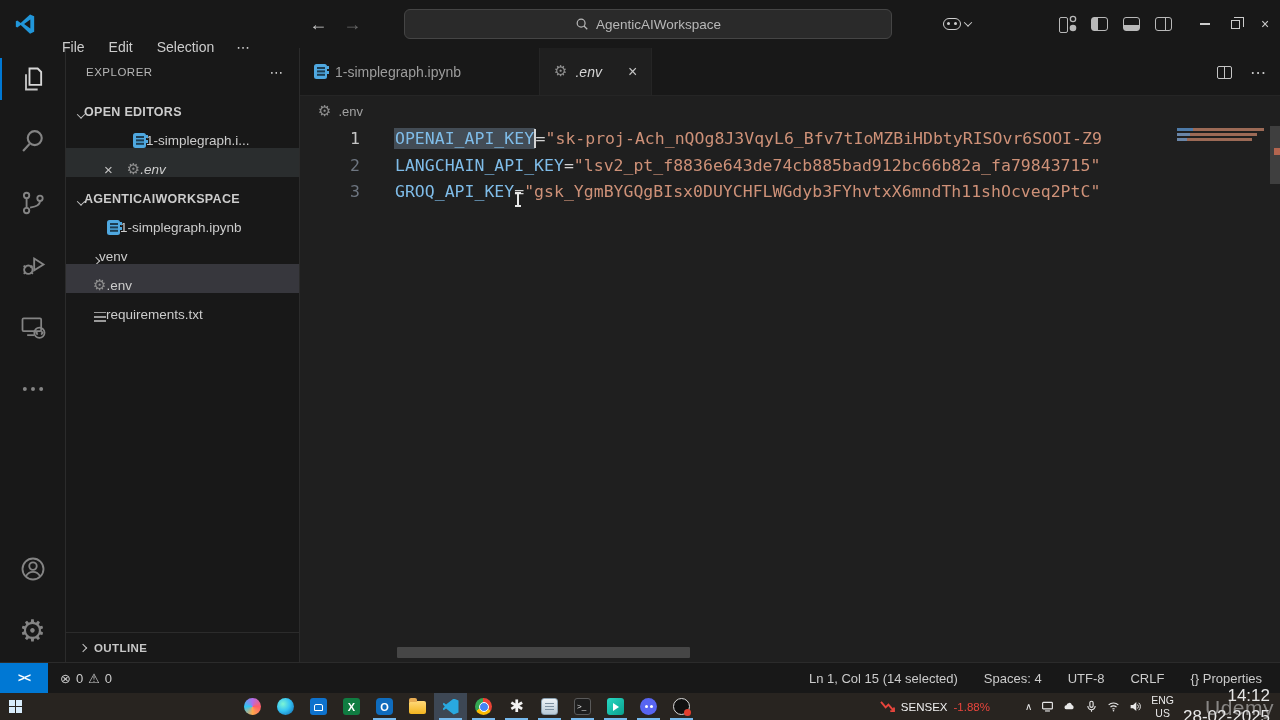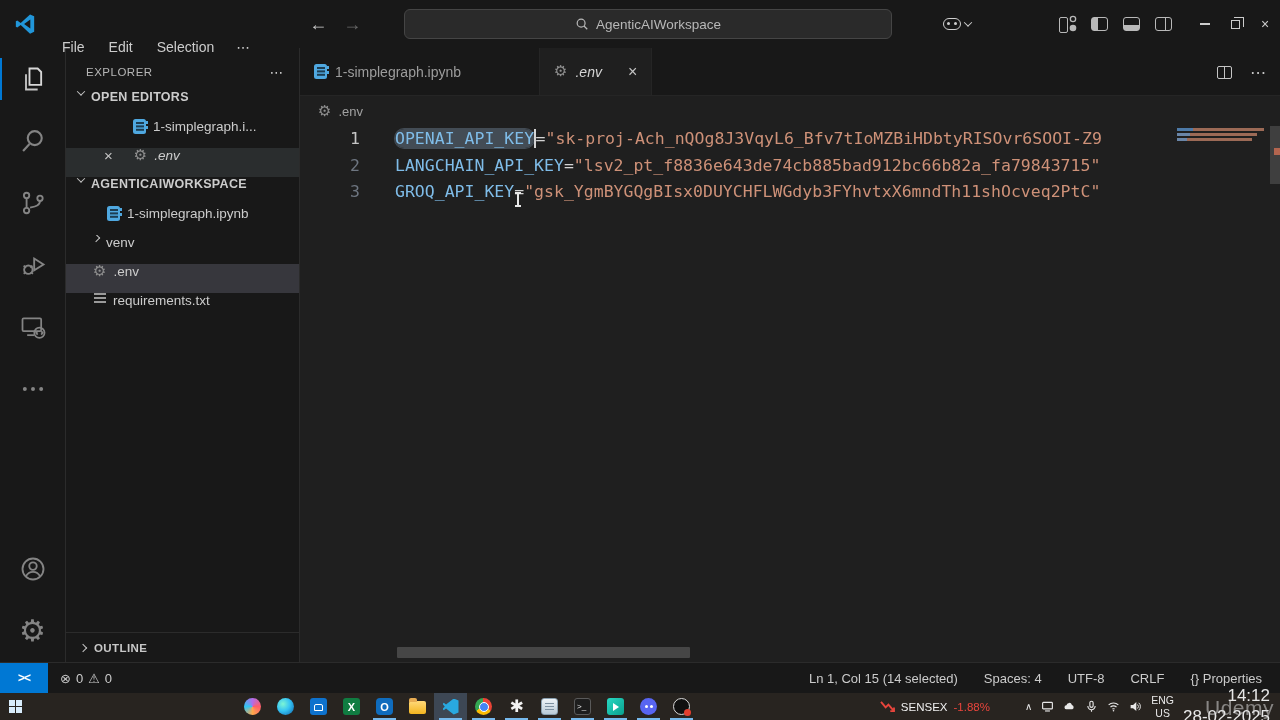--- a/index.html
+++ b/index.html
@@ -49,21 +49,21 @@
   .act-spacer { flex:1; }
   .gearglyph { font-family:"DejaVu Sans",sans-serif; font-size:30px; line-height:1; }
 
   
   .sidebar { width:234px; background:#181818; color:#cccccc; font-size:13.5px; display:flex; flex-direction:column; border-right:1px solid #2b2b2b; }
   .sb-header { height:36px; display:flex; align-items:center; justify-content:space-between; padding:0 14px 0 20px; color:#b6b6b6; font-size:11.5px; letter-spacing:.5px; margin-top:6px; }
   .sb-header .more { letter-spacing:1.5px; font-size:14px; color:#cccccc; }
   .chev { width:6px; height:6px; border-right:1.5px solid #c5c5c5; border-bottom:1.5px solid #c5c5c5; display:inline-block; flex:none; }
   .chev.down { transform:rotate(45deg) translate(-1px,-1px); }
   .chev.right { transform:rotate(-45deg); }
-  .sb-row { height:29px; display:flex; align-items:flex-start; gap:7px; padding-left:12px; white-space:nowrap; overflow:hidden; }
+  .sb-row { height:29px; display:flex; align-items:flex-end; padding-left:12px; white-space:nowrap; overflow:hidden; }
   .sb-row.bold { font-weight:bold; font-size:12.5px; letter-spacing:.3px; }
   .sb-row.selected { background:#37373d; }
   .sb-row.hoverish { background:#2a2d2e; }
   .nb-icon { width:13px; height:15px; background:#4fa8e0; border-radius:2.5px; position:relative; flex:none; }
   .nb-icon::before { content:''; position:absolute; left:2.5px; top:3px; width:8px; height:1.6px; background:#1d3d52; box-shadow:0 3.4px 0 #1d3d52, 0 6.8px 0 #1d3d52; }
   .nb-icon::after { content:''; position:absolute; right:-1.6px; top:2px; width:1.6px; height:3px; background:#4fa8e0; box-shadow:0 5px 0 #4fa8e0; }
   .gear-file { color:#8f8f8f; font-family:"DejaVu Sans",sans-serif; font-size:15px; line-height:1; flex:none; }
   .req-icon { width:12px; height:10px; flex:none; background:repeating-linear-gradient(to bottom,#9a9a9a 0 1.5px,transparent 1.5px 4.2px); }
   .close-x { color:#c5c5c5; font-size:15px; line-height:1; }
   .italic { font-style:italic; }
@@ -79,21 +79,21 @@
   .tab1 { width:240px; }
   .editor-actions { position:absolute; right:14px; top:0; height:48px; display:flex; align-items:center; gap:18px; color:#c5c5c5; }
   .split-icon { width:15px; height:13px; border:1.4px solid #c5c5c5; border-radius:2px; position:relative; }
   .split-icon::before { content:''; position:absolute; left:6px; top:0; bottom:0; width:1.4px; background:#c5c5c5; }
   .breadcrumbs { height:30px; display:flex; align-items:center; gap:7px; padding-left:18px; color:#a0a0a0; font-size:13px; }
   .code-area { flex:1; position:relative; font-family:"DejaVu Sans Mono","Liberation Mono",monospace; font-size:16.5px; }
   .code-line { display:flex; height:26.5px; line-height:26.5px; white-space:pre; }
   .ln { width:60px; text-align:right; color:#6e7681; flex:none; }
   .code-line.cur .ln { color:#c6c6c6; }
   .code-text { padding-left:35px; }
-  .k { color:#7fbce8;border-radius:9px; } .o { color:#d4d4d4; } .s { color:#ce9178; }
+  .k { color:#7fbce8; } .o { color:#d4d4d4; } .s { color:#ce9178; }
   .k.sel { background:#434c55; box-shadow:0 0 0 1px #434c55; }
   .caret { display:inline-block; width:1.5px; height:19px; background:#d4d4d4; vertical-align:-4px; }
   .ibeam { position:absolute; left:217px; top:66px; width:2px; height:15px; background:#e8e8e8; }
   .ibeam::before, .ibeam::after { content:''; position:absolute; left:-2px; width:6px; height:1.6px; background:#e8e8e8; }
   .ibeam::before { top:0; } .ibeam::after { bottom:0; }
   .minimap { position:absolute; top:0; right:10px; width:95px; bottom:0; background:#1f1f1f; }
   .mm-line { height:3px; margin:2px 2px 0 2px; }
   .mm1 { background:linear-gradient(to right,#4d7aa8 0 18%,#9c6a56 18% 96%,transparent 96%); }
   .mm2 { background:linear-gradient(to right,#6a86a8 0 14%,#9c6a56 14% 88%,transparent 88%); }
   .mm3 { background:linear-gradient(to right,#6a86a8 0 11%,#9c6a56 11% 82%,transparent 82%); }

